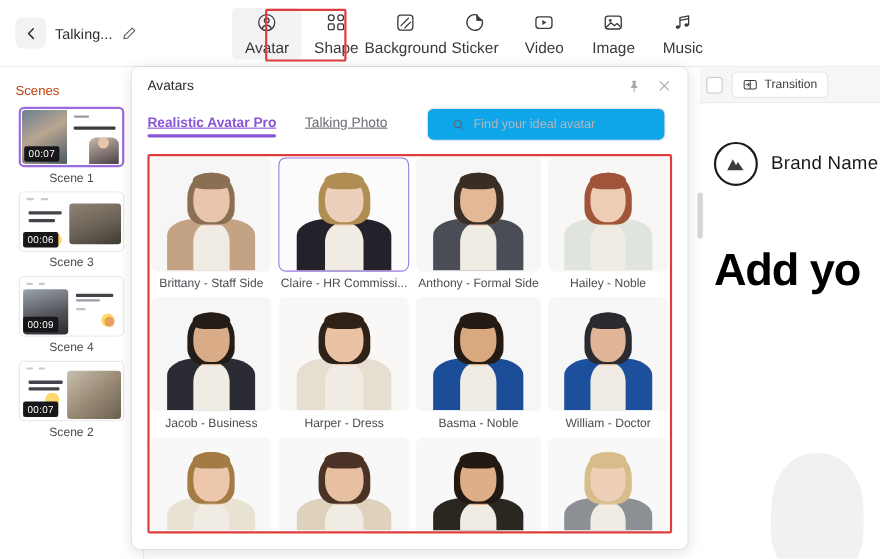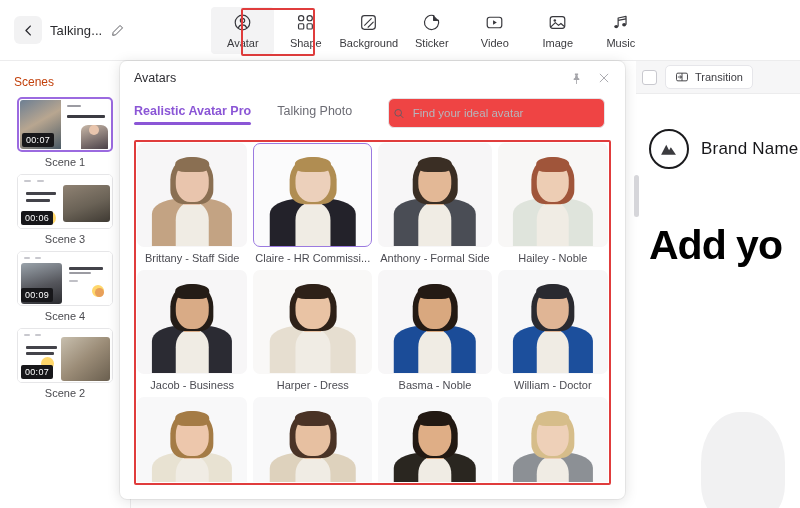--- a/index.html
+++ b/index.html
@@ -32,21 +32,21 @@
   }
   .edit-icon { cursor: pointer; display: flex; align-items: center; }
 
   .tools { display: flex; align-items: center; margin-left: 86px; gap: 0; }
   .tool {
     width: 63px; height: 47px; display: flex; flex-direction: column;
     align-items: center; justify-content: center; gap: 4px; cursor: pointer;
     border-radius: 4px;
   }
   .tool .ic { height: 22px; display: flex; align-items: center; justify-content: center; }
-  .tool .lb { font-size: 11px; color: #3a3a3e; }
+  .tool .lb { font-size: 14px; color: #3a3a3e; }
   .tool.active { background: #f3f3f4; }
   .tool-highlight {
     position: absolute; left: 241px; top: 8px; width: 74px; height: 48px;
     border: 2.5px solid #e03c3c; border-radius: 2px; pointer-events: none;
   }
 
   
   .scenes {
     position: absolute; left: 0; top: 61px; width: 131px; height: 447px;
     background: #ffffff; border-right: 1px solid #ececed;
@@ -91,30 +91,30 @@
     justify-content: space-between;
   }
   .panel-title { font-size: 12.5px; color: #2d2d32; }
   .panel-actions { display: flex; align-items: center; gap: 14px; }
   .pact { cursor: pointer; display: flex; align-items: center; opacity: .62; }
 
   .panel-tabs {
     display: flex; align-items: center; padding: 0 14px; height: 38px; gap: 26px;
     position: relative;
   }
-  .ptab { font-size: 12.5px; color: #6c6c74; cursor: pointer; padding-bottom: 7px; position: relative; }
+  .ptab { font-size: 12.5px; color: #6c6c74; cursor: pointer; padding-bottom: 7px; position: relative; text-decoration: underline; }
   .ptab.active { color: #8b56d6; font-weight: bold; }
   .ptab.active:after {
     content: ""; position: absolute; left: 0; right: 0; bottom: 0;
     height: 2.5px; background: #8b56d6; border-radius: 2px;
   }
   .search {
     position: absolute; left: 268px; top: 3px; width: 217px; height: 30px;
     border: 1px solid #e4e4e8; border-radius: 6px; display: flex;
-    align-items: center; gap: 8px; padding: 0 4px; background: #ef4444; cursor: text;
+    align-items: center; gap: 8px; padding: 0 22px; background: #0ea5e9; cursor: text;
   }
   .search input {
     border: 0; outline: 0; font-size: 11.5px; color: #2d2d32; width: 100%;
     font-family: "Liberation Sans", sans-serif; background: transparent;
   }
   .search input::placeholder { color: #b6b6bc; }
 
   
   .grid-highlight {
     position: absolute; left: 14px; top: 79px; width: 477px; height: 345px;

